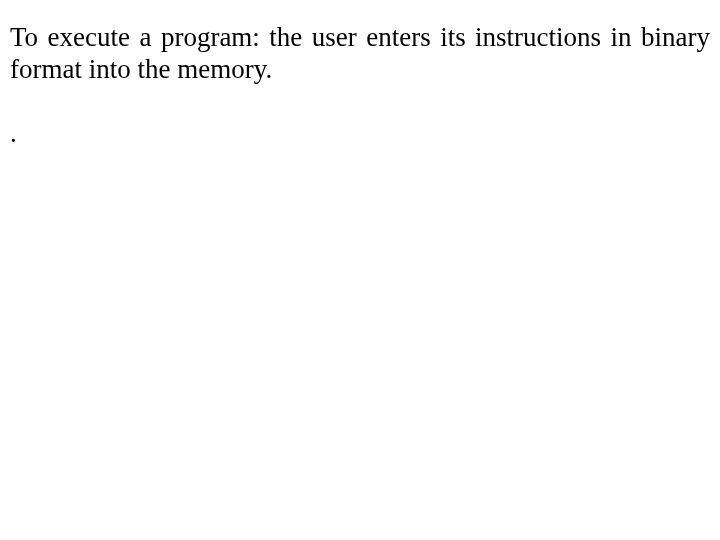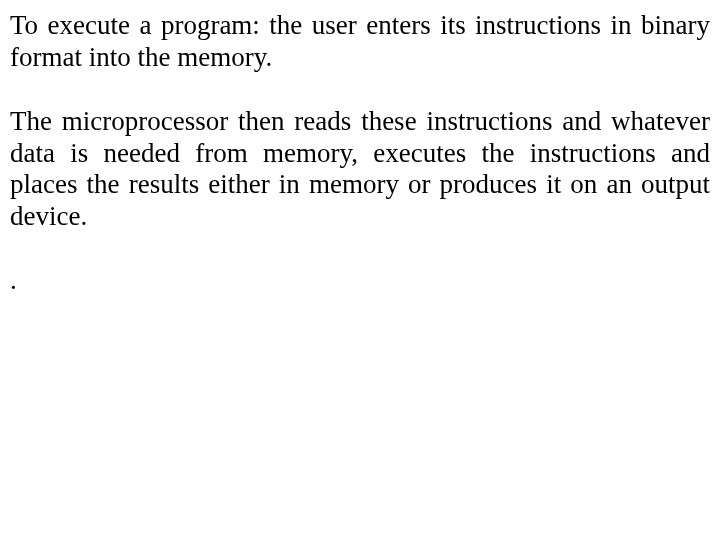--- a/index.html
+++ b/index.html
@@ -13,28 +13,27 @@
   }
   .page {
     padding: 10px 10px 0 10px;
     box-sizing: border-box;
     width: 720px;
   }
   .para {
     font-size: 27px;
     line-height: 1.18;
     text-align: justify;
-    margin: 0 0 32px 0;
+    margin: 12px 0 32px 0;
   }
   .dot {
     font-size: 27px;
     line-height: 1.18;
     margin: 0;
   }
 </style>
 </head>
 <body>
 
 <div class="page">
   <p class="para">To execute a program: the user enters its instructions in binary format into the memory.</p>
-  <p class="para">The microprocessor then reads these instructions and whatever data is needed from memory, executes the instructions and places the results either in memory or produces it on an output device.</p>
   <p class="dot">.</p>
 </div>
 
 </body></html>

